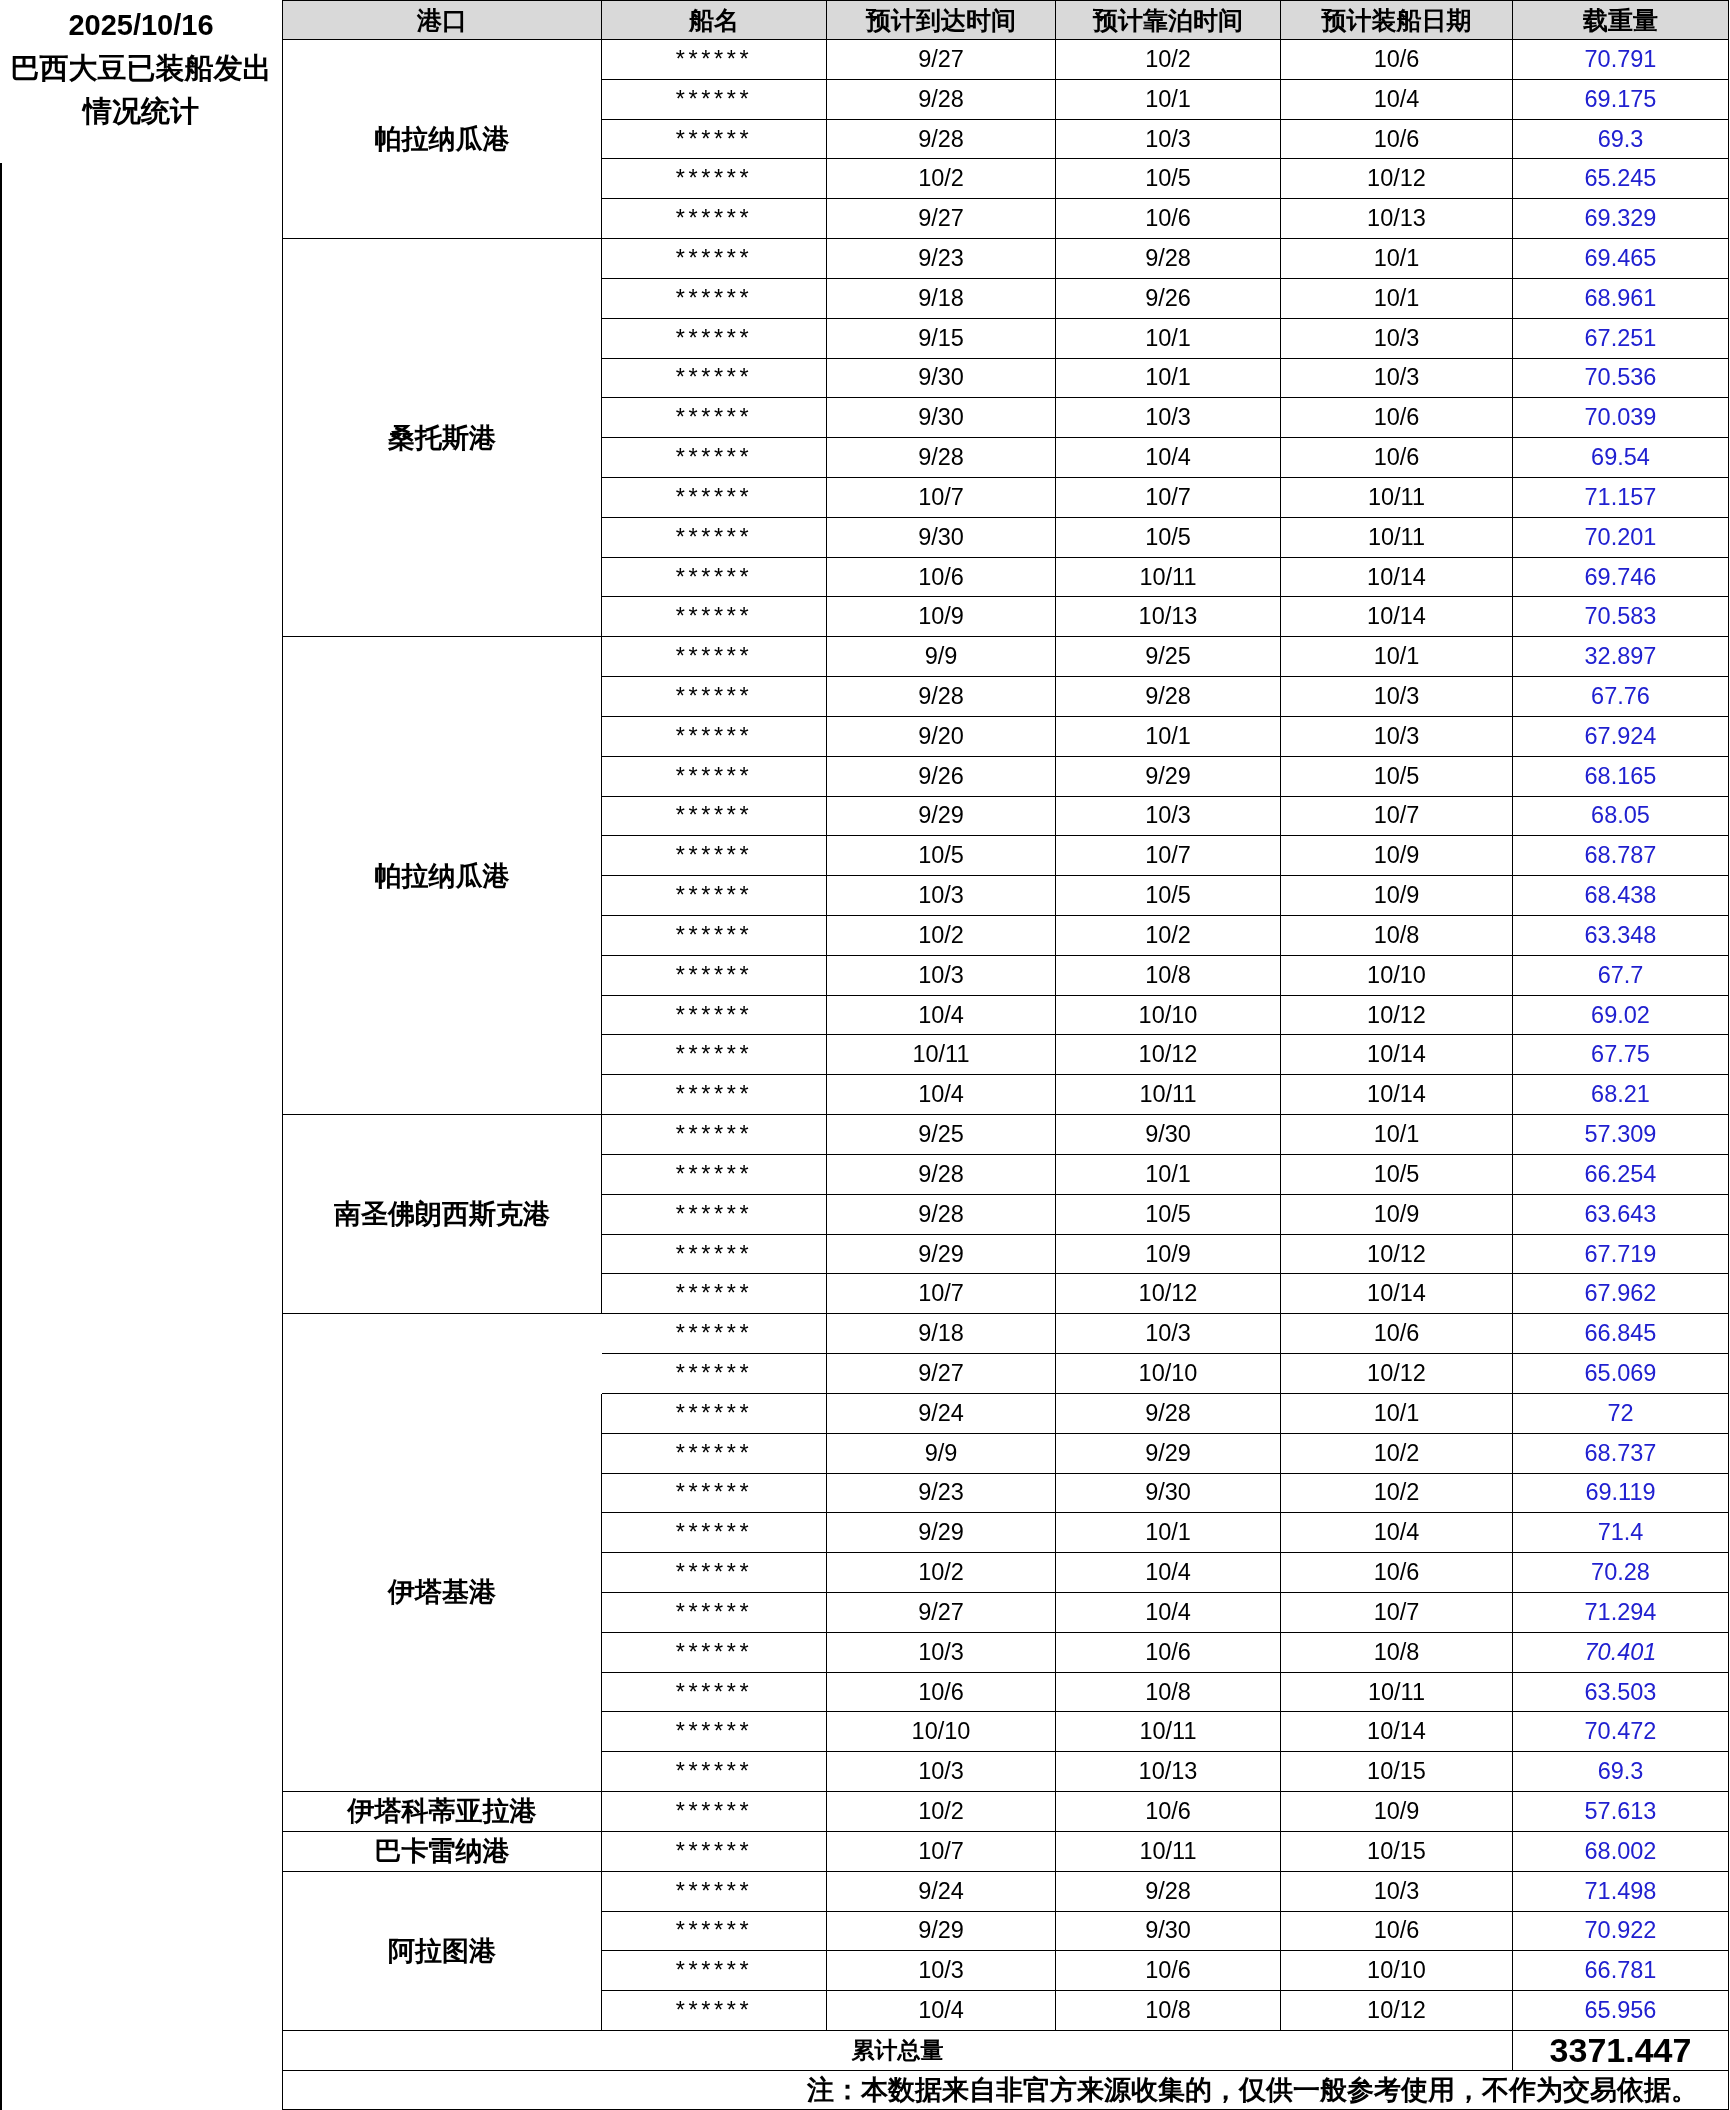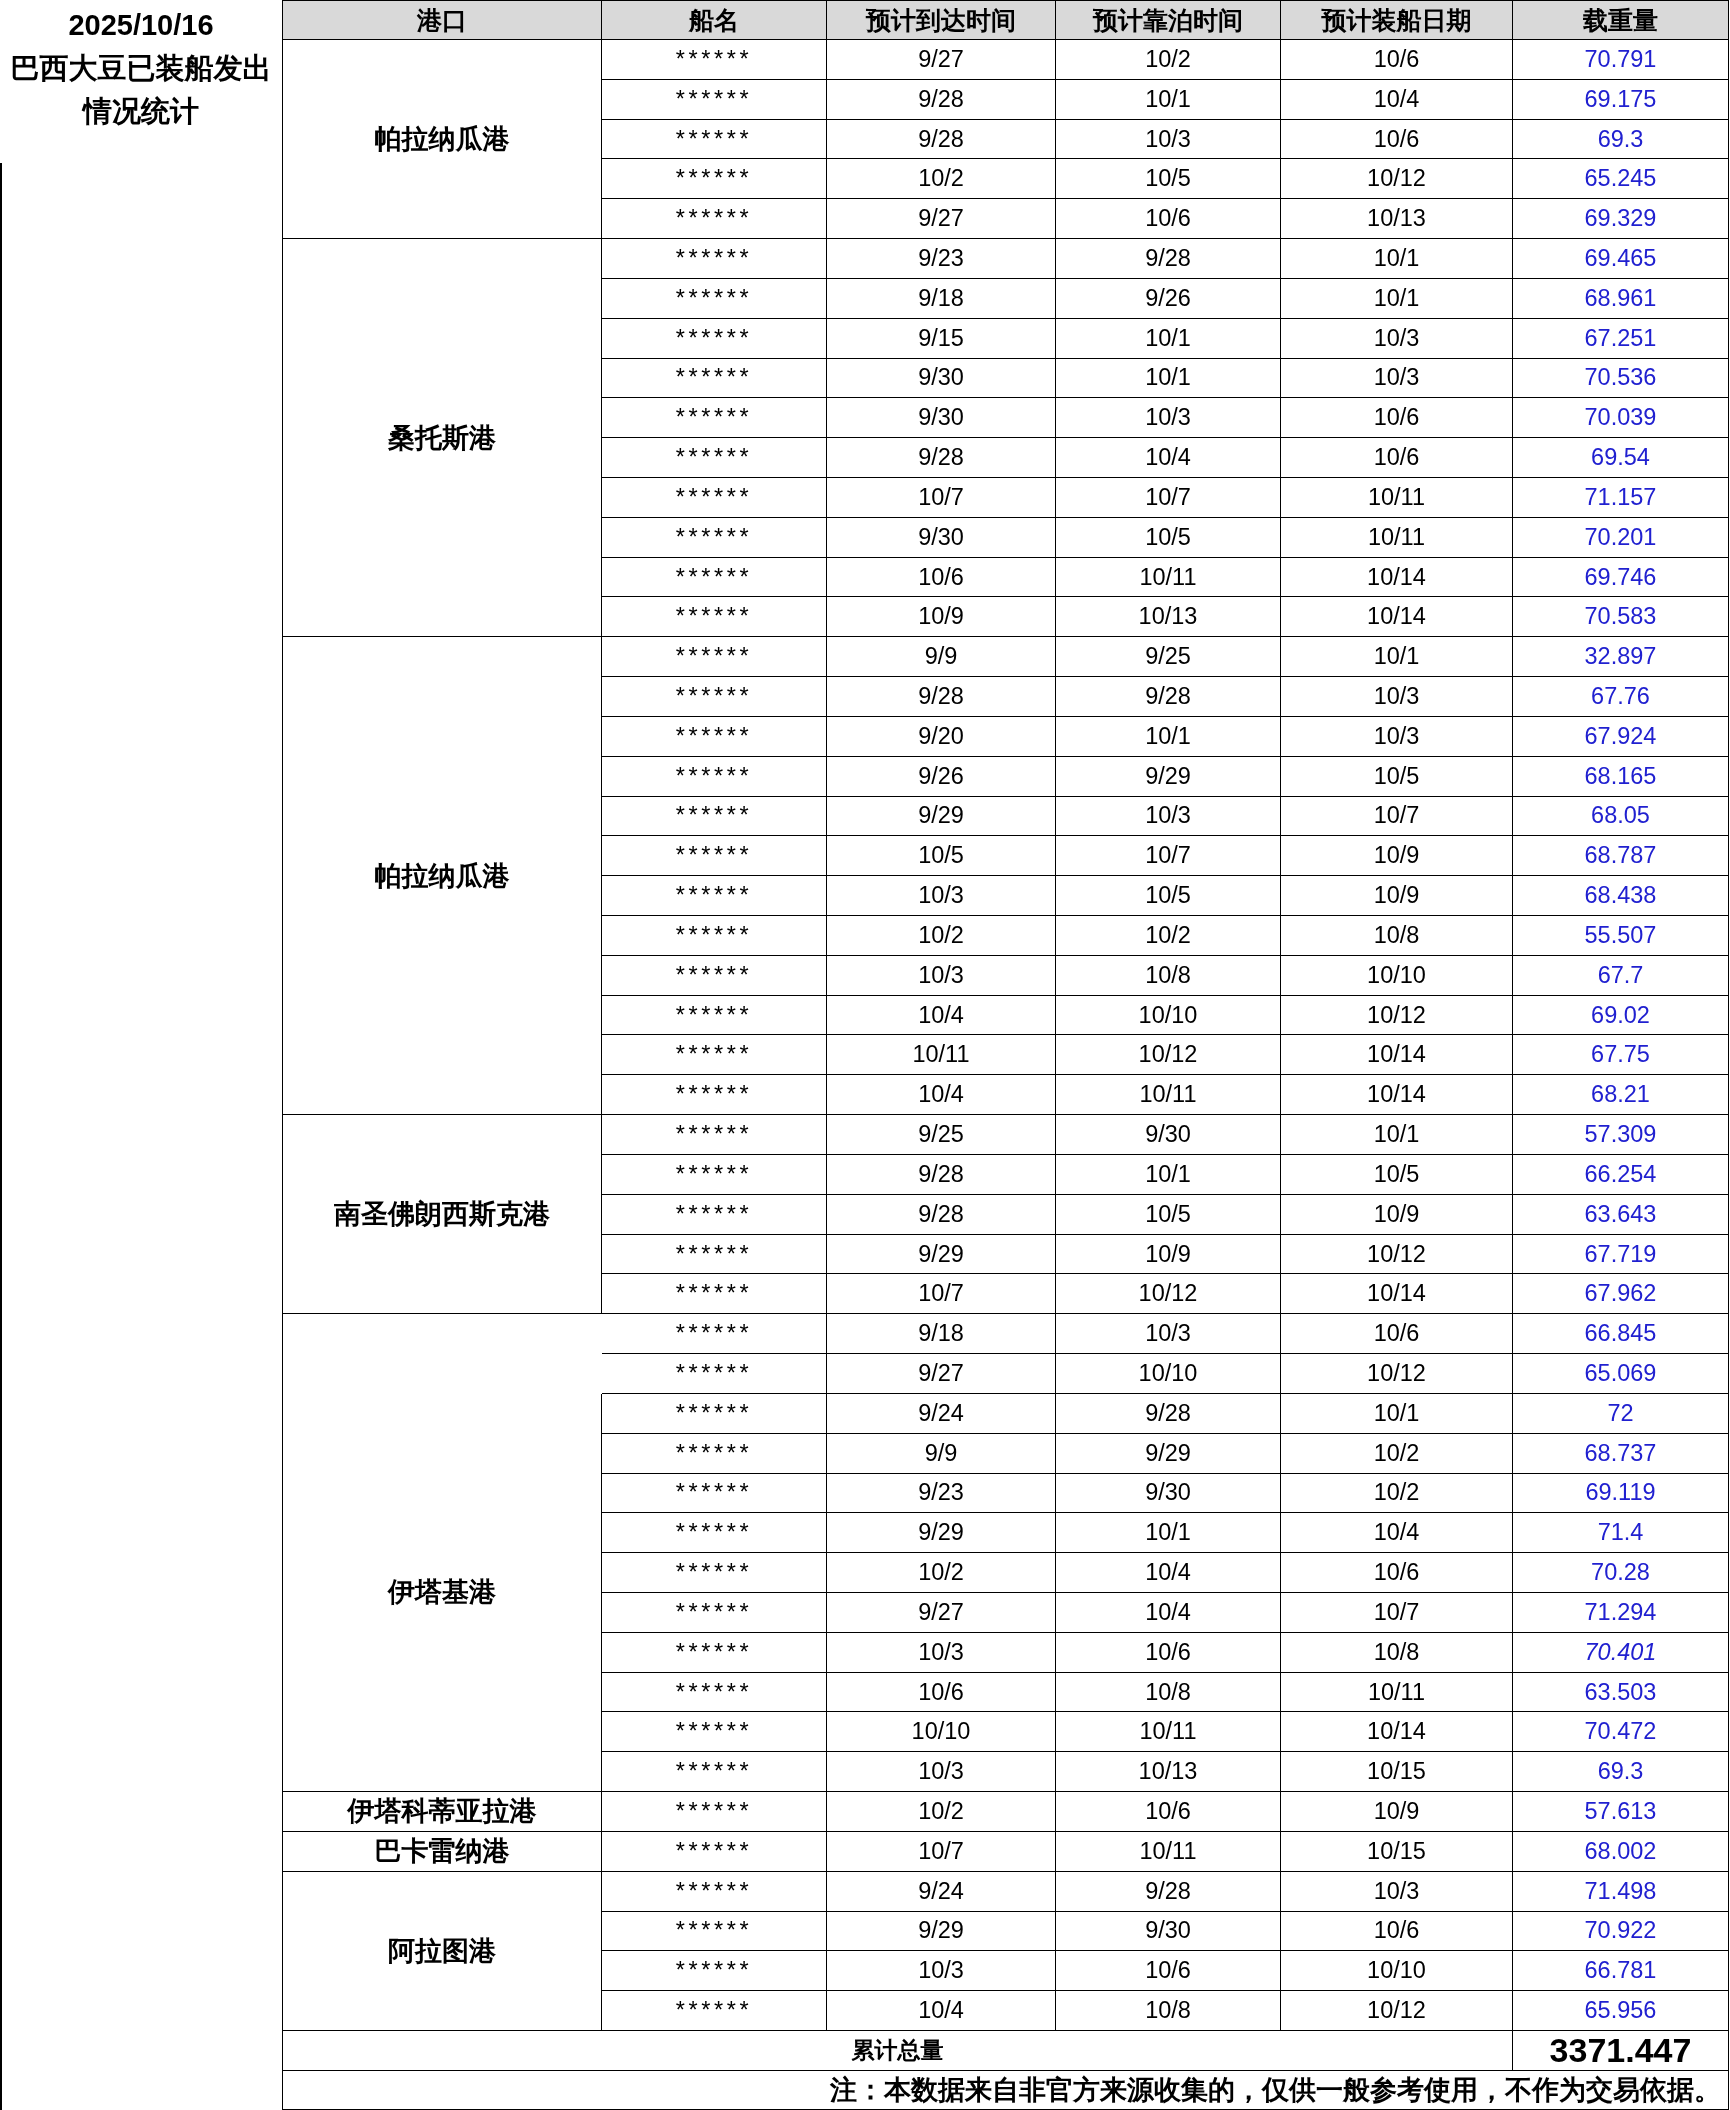--- a/index.html
+++ b/index.html
@@ -49,21 +49,21 @@
   .ship { letter-spacing: 3.6px; }
   .weight { color: var(--weight-color, #2020D0); }
   .total-label {
     grid-row: 52; grid-column: 2 / span 5;
     font-weight: bold; font-size: 23px;
   }
   .total-value { grid-row: 52; grid-column: 7; font-weight: bold; font-size: 34px; }
   .note-cell {
     grid-row: 53; grid-column: 2 / span 6;
     font-weight: bold; font-size: 27px;
-    justify-content: flex-end; padding-right: 7px;
+    justify-content: flex-end; padding-right: 30px;
   }
 </style>
 </head>
 <body>
 
 <div class="sheet" id="sheet">
 
   <div class="cell title-cell">
     <div class="t-line">2025/10/16</div>
     <div class="t-line">巴西大豆已装船发出</div>
@@ -191,21 +191,21 @@
     <div class="cell num weight" style="grid-area: 22 / 7;">68.787</div>
     <div class="cell num ship" style="grid-area: 23 / 3;">******</div>
     <div class="cell num" style="grid-area: 23 / 4;">10/3</div>
     <div class="cell num" style="grid-area: 23 / 5;">10/5</div>
     <div class="cell num" style="grid-area: 23 / 6;">10/9</div>
     <div class="cell num weight" style="grid-area: 23 / 7;">68.438</div>
     <div class="cell num ship" style="grid-area: 24 / 3;">******</div>
     <div class="cell num" style="grid-area: 24 / 4;">10/2</div>
     <div class="cell num" style="grid-area: 24 / 5;">10/2</div>
     <div class="cell num" style="grid-area: 24 / 6;">10/8</div>
-    <div class="cell num weight" style="grid-area: 24 / 7;">55.507</div>
+    <div class="cell num weight" style="grid-area: 24 / 7;">63.348</div>
     <div class="cell num ship" style="grid-area: 25 / 3;">******</div>
     <div class="cell num" style="grid-area: 25 / 4;">10/3</div>
     <div class="cell num" style="grid-area: 25 / 5;">10/8</div>
     <div class="cell num" style="grid-area: 25 / 6;">10/10</div>
     <div class="cell num weight" style="grid-area: 25 / 7;">67.7</div>
     <div class="cell num ship" style="grid-area: 26 / 3;">******</div>
     <div class="cell num" style="grid-area: 26 / 4;">10/4</div>
     <div class="cell num" style="grid-area: 26 / 5;">10/10</div>
     <div class="cell num" style="grid-area: 26 / 6;">10/12</div>
     <div class="cell num weight" style="grid-area: 26 / 7;">69.02</div>

